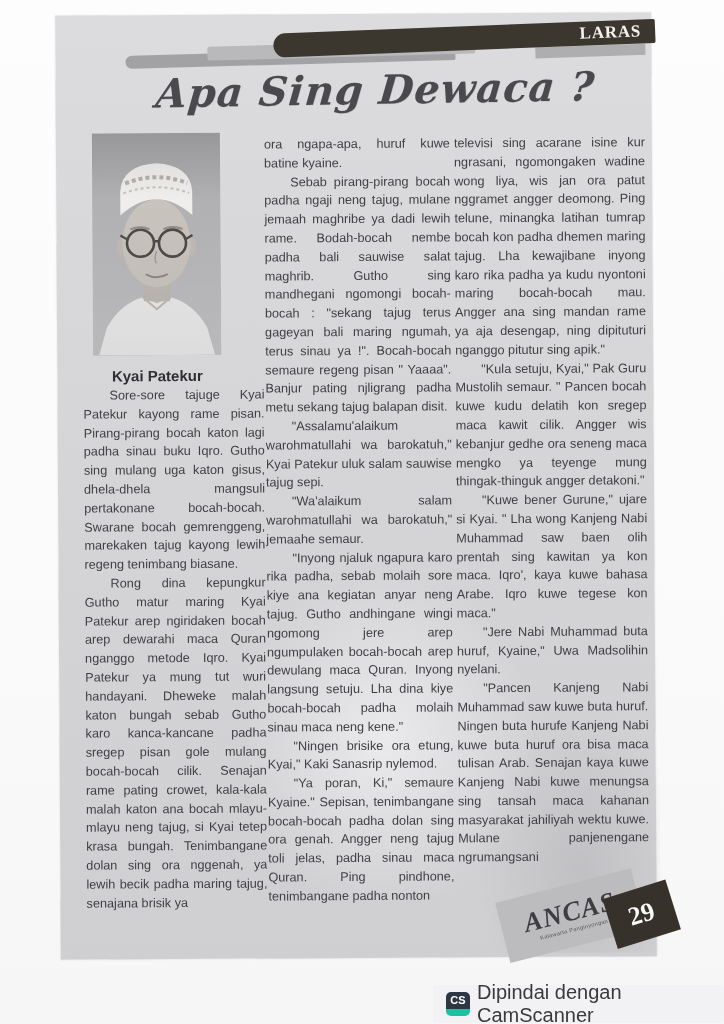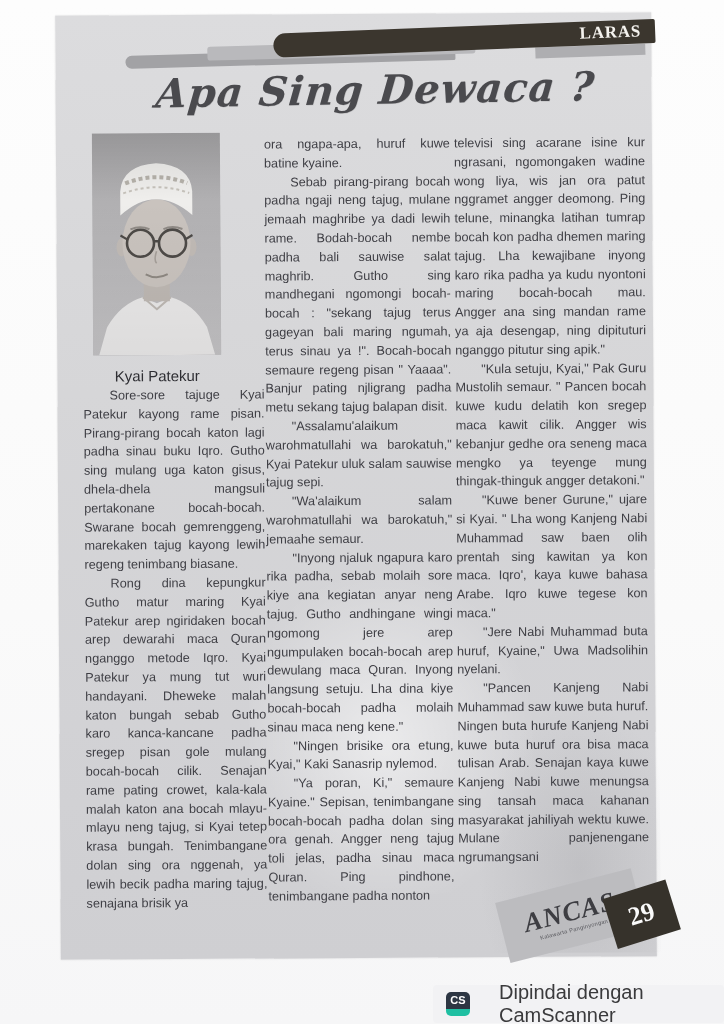--- a/index.html
+++ b/index.html
@@ -32,21 +32,21 @@
   .title{
     position:absolute;left:100px;top:52px;width:440px;margin:0;text-align:center;
     font-family:"DejaVu Serif", serif;font-style:italic;font-weight:bold;
     font-size:40px;color:#4a4a4e;letter-spacing:1px;
     text-shadow:0.5px 0.5px 0 rgba(0,0,0,0.15);
     transform:rotate(-0.6deg) skewX(-6deg);
   }
   
   .photo-block{position:absolute;left:36px;top:118px;width:128px;}
   .photo{width:128px;height:222px;background:#b3b2b4;overflow:hidden;}
-  .caption{margin-top:12px;text-align:center;font-weight:normal;font-size:15px;color:#2e2e33;}
+  .caption{margin-top:12px;text-align:center;font-weight:bold;font-size:15px;color:#2e2e33;}
   
   .col{position:absolute;font-size:12.7px;line-height:18.8px;color:#3e3e44;text-align:justify;}
   .col p{margin:0;}
   .col p.ind{text-indent:26px;}
   .col1{left:26px;top:371px;width:181px;}
   .col2{left:208px;top:121px;width:186px;}
   .col3{left:398px;top:121px;width:191px;}
   
   .wm{position:absolute;pointer-events:none;}
   .wm1{left:190px;top:540px;width:300px;height:340px;
@@ -64,21 +64,21 @@
   }
   .tagline{font-size:5.5px;color:#55555a;letter-spacing:0.4px;margin-top:1px;}
   .emblem-dark{
     position:absolute;left:548px;top:876px;width:66px;height:52px;background:#36322b;
     transform:rotate(-17deg);display:flex;align-items:center;justify-content:center;
   }
   .pageno{color:#fafafa;font-family:"Liberation Serif", serif;font-weight:bold;font-size:26px;}
   
   .cs-badge{
     position:absolute;left:433px;top:985px;width:291px;height:38px;background:#f2f2f4;
-    border-radius:4px;display:flex;align-items:center;gap:29px;padding-left:13px;box-sizing:border-box;
+    border-radius:4px;display:flex;align-items:center;gap:7px;padding-left:13px;box-sizing:border-box;
   }
   .cs-icon{
     width:24px;height:24px;border-radius:5px;flex:0 0 auto;
     background:linear-gradient(180deg,#2d3643 0%,#2d3643 72%,#1fbfa2 72%,#1fbfa2 100%);
     display:flex;align-items:flex-start;justify-content:center;
   }
   .cs-icon span{color:#ffffff;font-weight:bold;font-size:11px;line-height:17px;}
   .cs-text{font-size:20px;color:#3a3a3c;}
 </style>
 </head>

